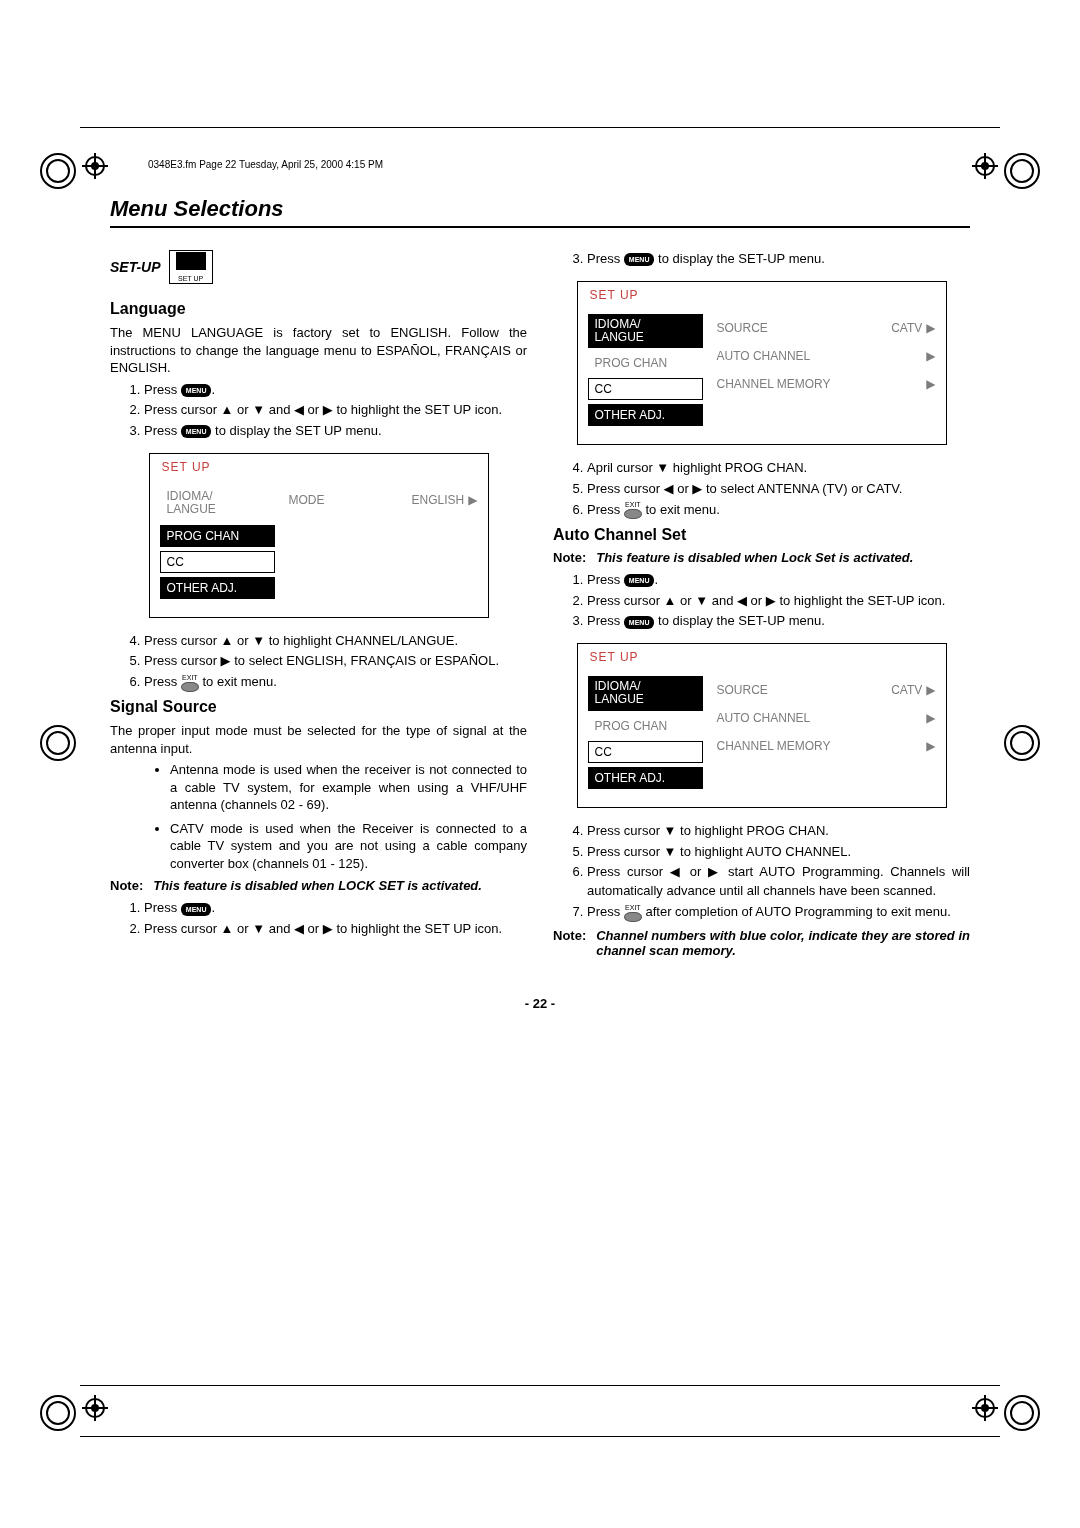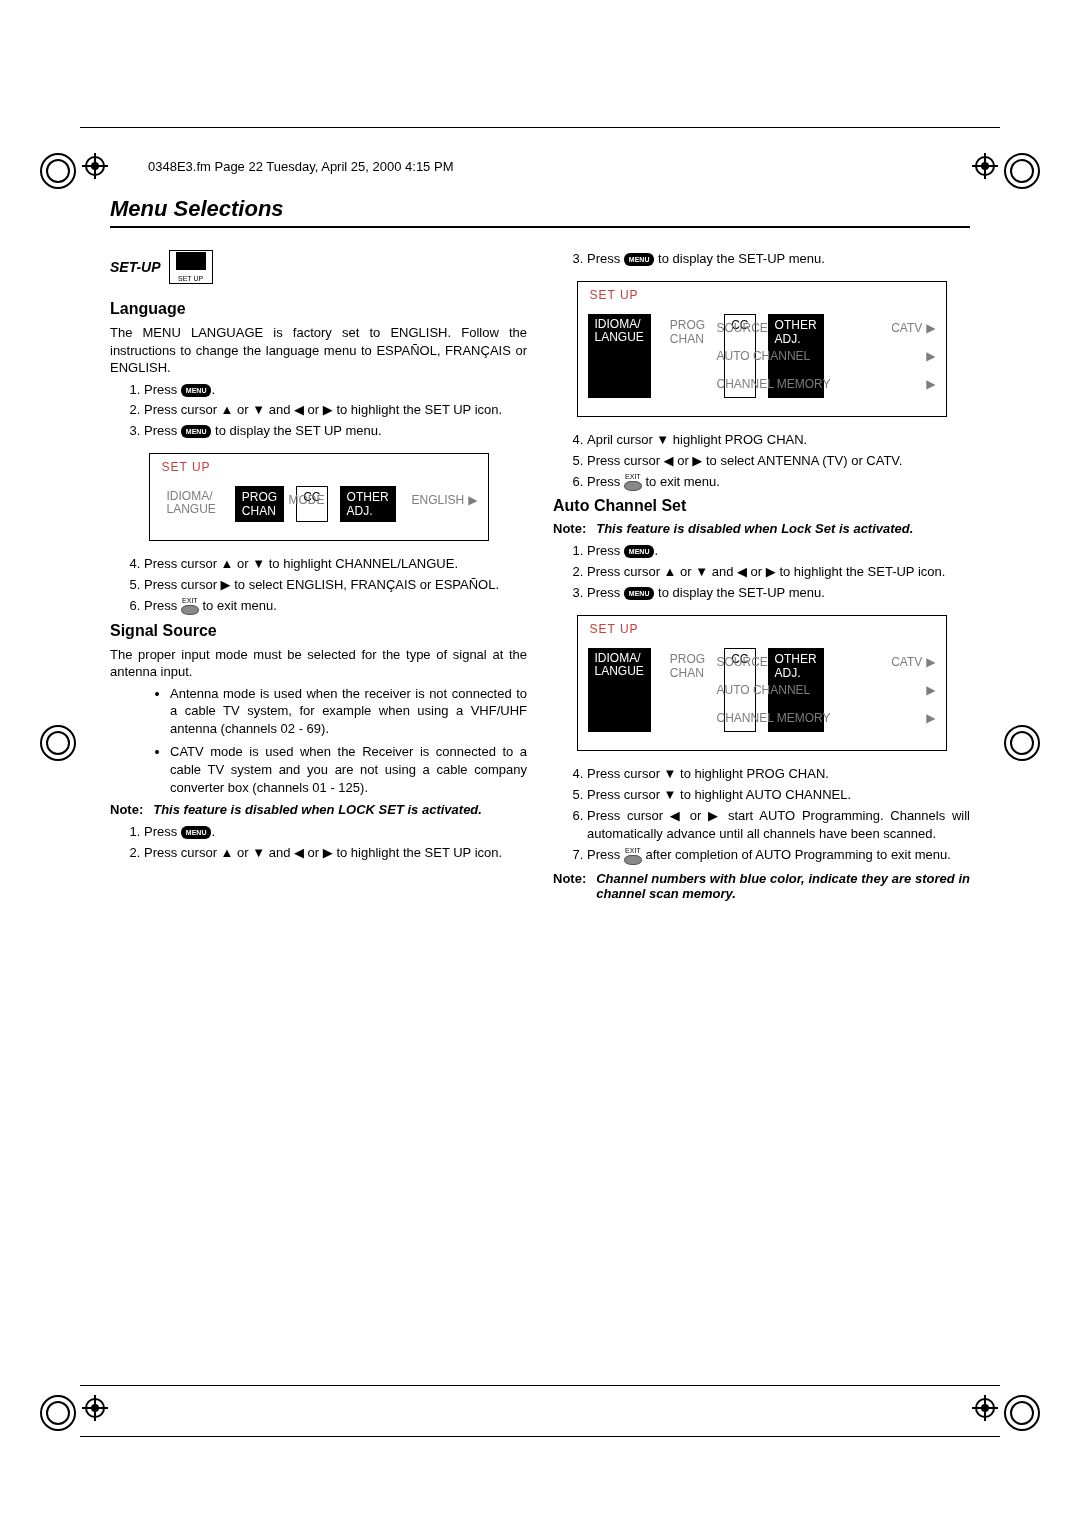--- a/index.html
+++ b/index.html
@@ -2,21 +2,21 @@
 <html><head>
 <meta charset="utf-8">
 <style>
   * { box-sizing: border-box; margin: 0; padding: 0; }
   body { background: #fff; font-family: Arial, Helvetica, sans-serif; font-size: 13px; color: #000; width: 1080px; height: 1528px; position: relative; }
   .page { padding: 146px 110px 60px 110px; position: relative; }
   .crop-line { position: absolute; border-top: 1px solid #000; }
   .crop-top { top: 127px; left: 80px; right: 80px; }
   .crop-bot1 { top: 1385px; left: 80px; right: 80px; }
   .crop-bot2 { top: 1436px; left: 80px; right: 80px; }
-  .header-line { font-size: 13px; color: #000; position: absolute; top: 159px; left: 135px; padding-left: 13px; }
+  .header-line { font-size: 10px; color: #000; position: absolute; top: 159px; left: 135px; padding-left: 13px; }
   .corner-mark { position: absolute; width: 36px; height: 36px; border: 2px solid #000; border-radius: 50%; display: flex; align-items: center; justify-content: center; }
   .corner-mark::before { content: ""; width: 20px; height: 20px; border: 2px solid #000; border-radius: 50%; }
   .corner-mark.tl { top: 153px; left: 40px; }
   .corner-mark.tr { top: 153px; right: 40px; }
   .corner-mark.bl { top: 1395px; left: 40px; }
   .corner-mark.br { top: 1395px; right: 40px; }
   .corner-mark.ml { top: 725px; left: 40px; }
   .corner-mark.mr { top: 725px; right: 40px; }
   .reg-mark { position: absolute; width: 26px; height: 26px;}
   .reg-mark svg { width: 26px; height: 26px; }
@@ -42,21 +42,21 @@
   .exit-key .lbl { font-size: 7px; }
   .exit-key .btn { width: 18px; height: 10px; background: #888; border-radius: 50%/60%; border: 1px solid #555;}
   .tri { font-family: Arial, sans-serif; }
   .note-row { display: flex; gap: 10px; margin: 6px 0 6px 0; }
   .note-row .note-label { font-weight: bold; flex: 0 0 auto; }
   .note-row .note-body { font-weight: bold; font-style: italic; text-align: justify; flex: 1; }
   
   .osd { border: 1px solid #000; margin: 12px auto 14px auto; width: 340px; font-size: 12px; }
   .osd-inner { padding: 10px 10px 18px 10px; display: flex; }
   .osd-title { color: #c5403c; padding: 6px 12px 2px 12px; letter-spacing: 1px; }
-  .osd-left { width: 115px; display: flex; flex-direction: row; gap: 12px; }
+  .osd-left { width: 115px; display: flex; flex-direction: column; gap: 4px; }
   .osd-left .tab { padding: 3px 6px; border: 1px solid transparent; font-size: 12px; }
   .osd-left .tab.gray { color: #7d7d7d; }
   .osd-left .tab.active { background: #000; color: #fff; border: 1px solid #000; }
   .osd-left .tab.boxed { border: 1px solid #000; color: #000; }
   .osd-left .tab.lang { line-height: 1.1; }
   .osd-right { flex: 1; padding-left: 14px; color: #7d7d7d; }
   .osd-row { display: flex; justify-content: space-between; padding: 7px 0; }
   .osd-row .val { display: inline-flex; align-items: center; gap: 4px; }
   .page-num { text-align: center; font-weight: bold; margin-top: 32px; }
 </style>
@@ -278,14 +278,15 @@
       </ol>
 
       <div class="note-row">
         <span class="note-label">Note:</span>
         <span class="note-body">Channel numbers with blue color, indicate they are stored in channel scan memory.</span>
       </div>
 
     </div>
   </div>
 
+  <div class="page-num">- 22 -</div>
 
 </div>
 
 </body></html>

